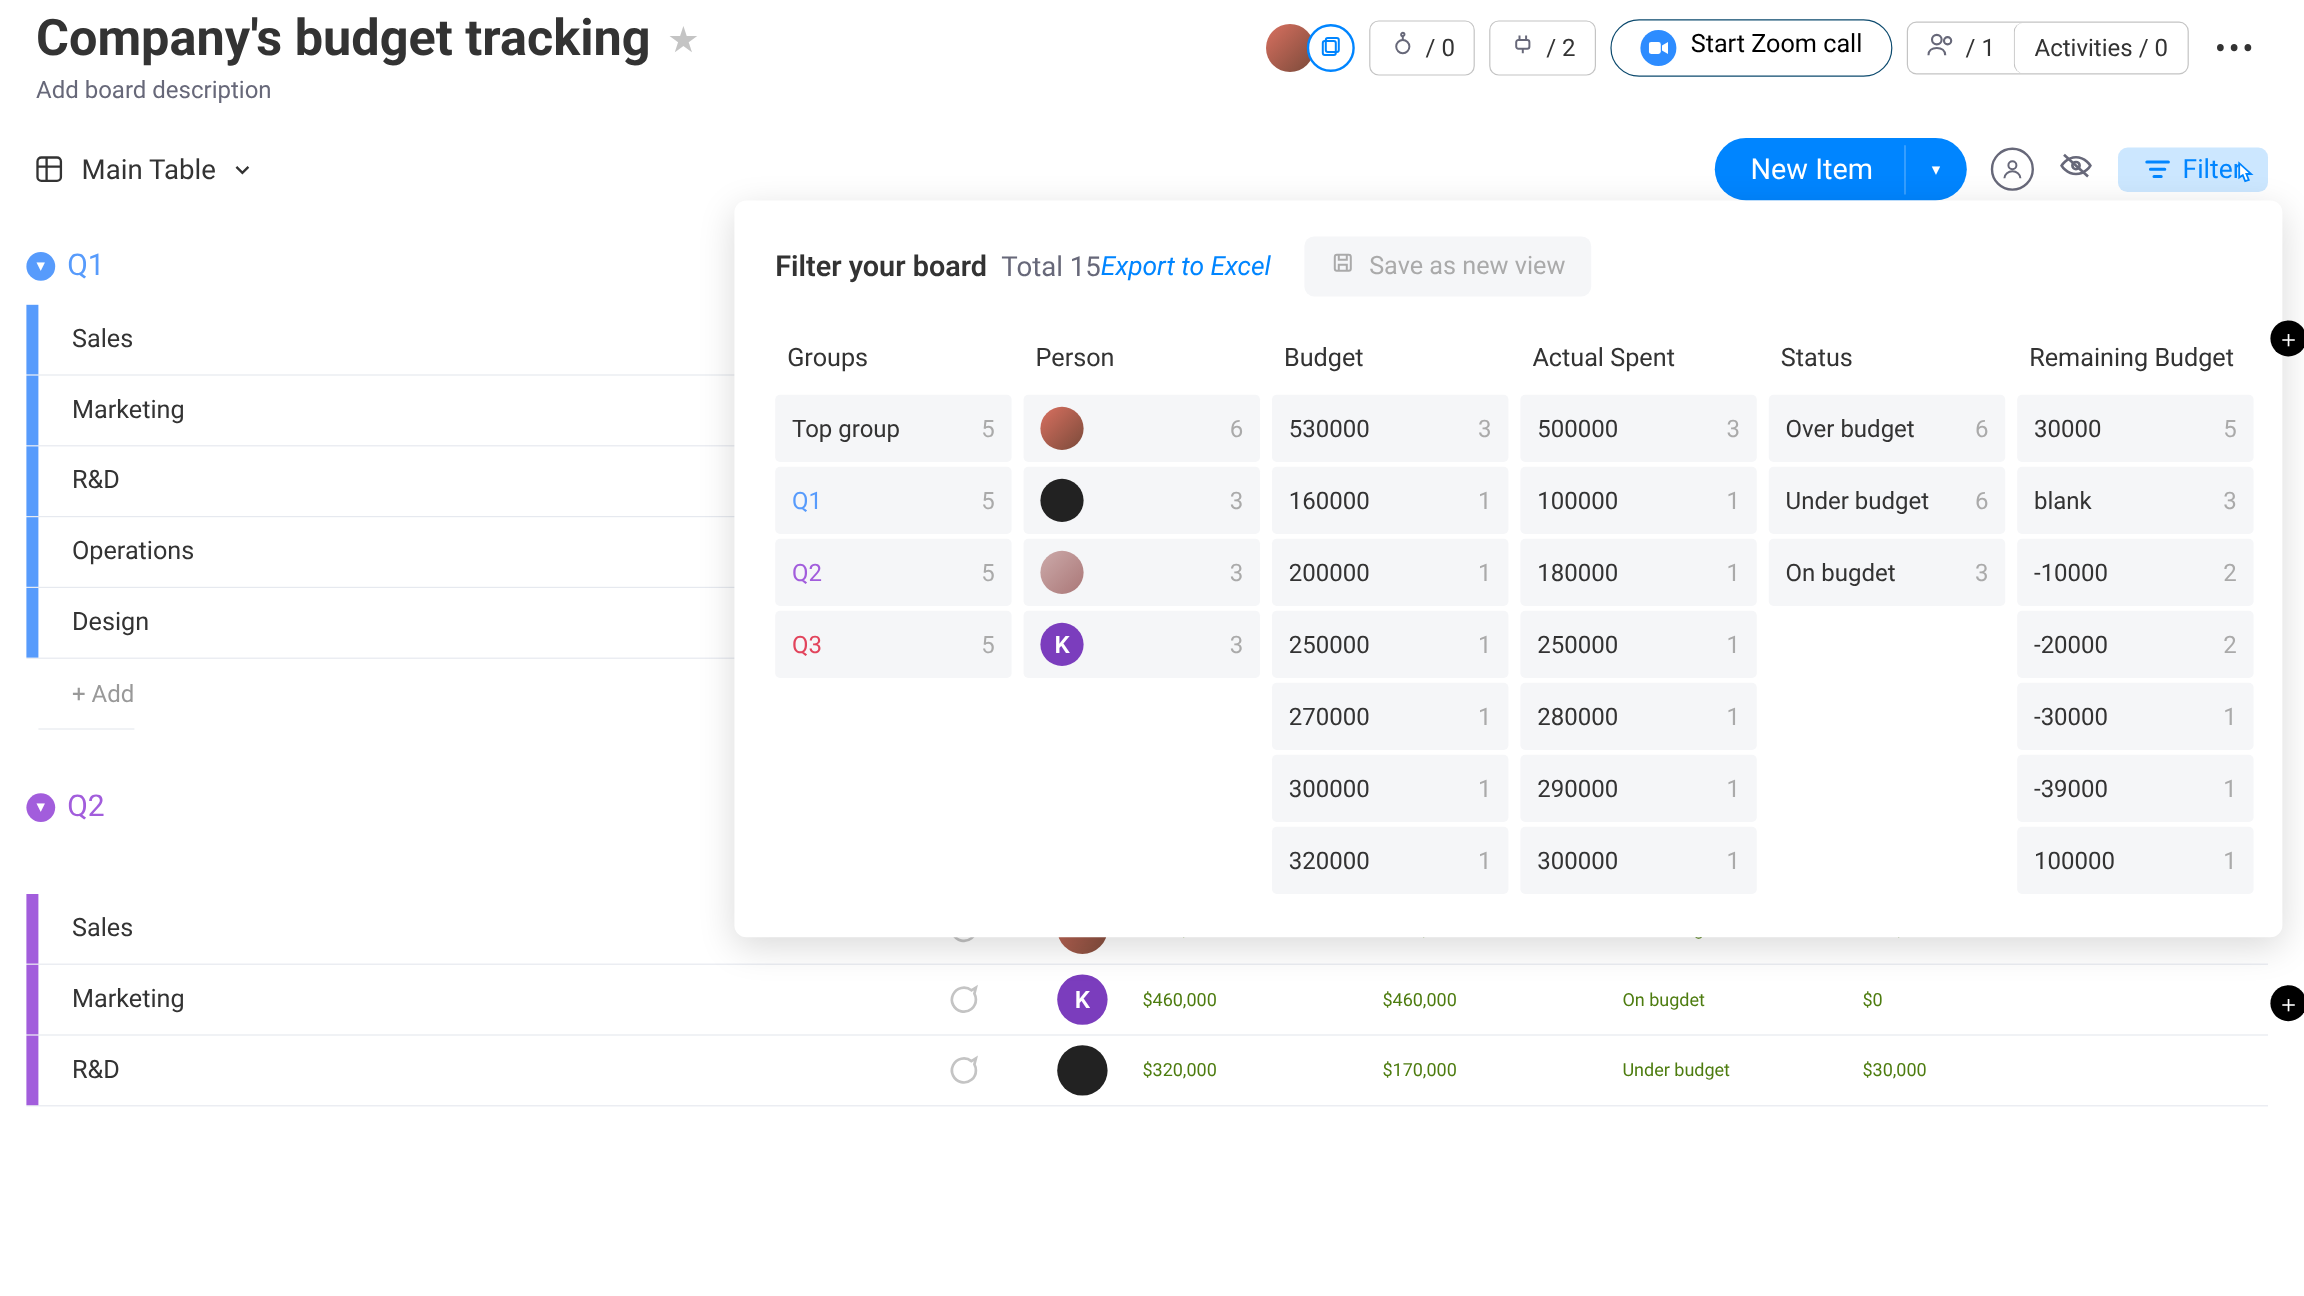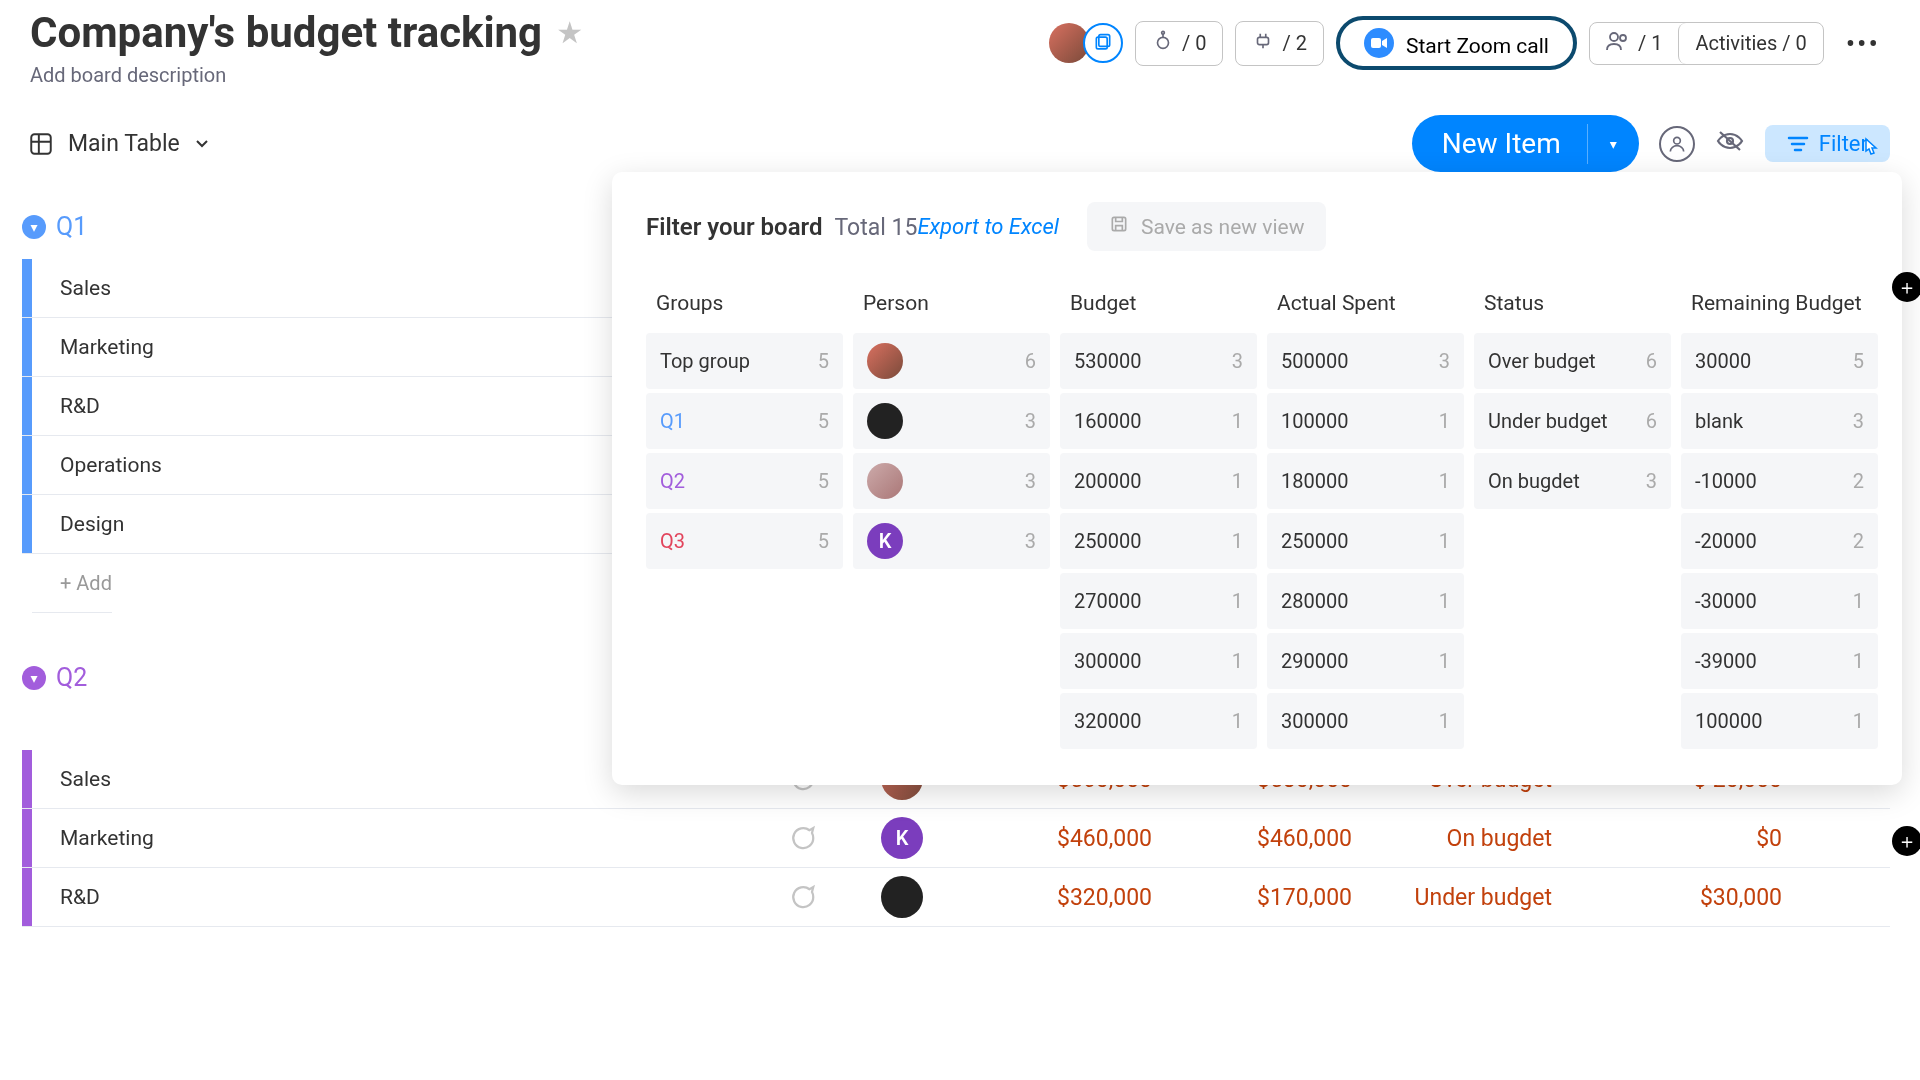--- a/index.html
+++ b/index.html
@@ -11,33 +11,33 @@
 .board-title { font-size: 42px; font-weight: 700; color: #333; }
 .star-icon { color: #c4c4c4; font-size: 30px; cursor: pointer; }
 .board-desc { color: #676879; font-size: 20px; margin-top: 6px; cursor: pointer; }
 
 .header-right { display: flex; align-items: center; gap: 12px; padding-top: 8px; }
 .avatar-pair { display: flex; align-items: center; }
 .avatar-img { width: 40px; height: 40px; border-radius: 50%; background: linear-gradient(135deg,#d97060,#7a4a3a); }
 .watch-badge { width: 40px; height: 40px; border: 2px solid #0085ff; border-radius: 50%; display: flex; align-items: center; justify-content: center; margin-left: -6px; background: #fff; color: #0085ff; font-size: 20px; }
 .pill { border: 1px solid #c4c4c4; border-radius: 8px; padding: 8px 16px; display: flex; align-items: center; gap: 8px; font-size: 20px; color: #333; cursor: pointer; }
 .pill-ico { color: #676879; font-size: 22px; }
-.zoom-btn { border: 4px solid #0c4a6e; border-radius: 30px; padding: 8px 24px; display: flex; align-items: flex-end; gap: 12px; font-size: 21px; cursor: pointer; }
+.zoom-btn { border: 1px solid #0c4a6e; border-radius: 30px; padding: 8px 24px; display: flex; align-items: flex-start; gap: 12px; font-size: 21px; cursor: pointer; }
 .zoom-circle { width: 30px; height: 30px; background: #2D8CFF; border-radius: 50%; display: flex; align-items: center; justify-content: center; color: #fff; font-size: 14px; }
 .activities-block { display: flex; border: 1px solid #c4c4c4; border-radius: 8px; }
 .activities-block .pill { border: none; }
 .activities-block .pill + .pill { border-left: 1px solid #c4c4c4; }
 .more-dots { font-size: 28px; color: #333; letter-spacing: 2px; cursor: pointer; padding: 0 10px; }
 
 .toolbar { display: flex; align-items: center; justify-content: space-between; padding: 28px 30px 0 28px; }
 .view-switch { display: flex; align-items: center; gap: 14px; font-size: 23px; color: #333; cursor: pointer; }
 .view-ico { display: inline-flex; }
 .toolbar-right { display: flex; align-items: center; gap: 20px; }
 .new-item-btn { background: #0085ff; color: #fff; border-radius: 30px; display: flex; align-items: center; cursor: pointer; }
-.new-item-btn .label { padding: 12px 26px 12px 30px; font-size: 28px; }
+.new-item-btn .label { padding: 12px 26px 12px 30px; font-size: 24px; }
 .new-item-btn .caret { padding: 12px 22px; border-left: 1px solid rgba(255,255,255,.35); font-size: 14px; }
 .search-box { border: 1px solid #c4c4c4; border-radius: 30px; padding: 12px 22px; font-size: 20px; color: #676879; width: 280px; cursor: text; }
 .round-ico { width: 36px; height: 36px; border: 2px solid #676879; border-radius: 50%; display: flex; align-items: center; justify-content: center; color: #676879; cursor: pointer; }
 .eye-off { color: #676879; font-size: 26px; cursor: pointer; }
 .filter-btn { background: #cce7ff; color: #0085ff; border-radius: 8px; padding: 6px 22px; display: flex; align-items: center; gap: 10px; font-size: 22px; cursor: pointer; position: relative; }
 .filter-btn svg { stroke: #0085ff; }
 .cursor-hand { position: absolute; right: 10px; bottom: -6px; font-size: 22px; color: #000; pointer-events: none; }
 
 .content { position: relative; padding: 40px 30px 0 22px; }
 
@@ -51,21 +51,21 @@
 .item-row { display: flex; align-items: center; height: 59px; border-bottom: 1px solid #e6e9ef; }
 .row-stripe { width: 10px; height: 100%; }
 .row-name { flex: 0 0 720px; padding-left: 28px; font-size: 21px; color: #333; }
 .chat-ico { flex: 0 0 100px; display: flex; justify-content: center; color: #c4c4c4; font-size: 30px; }
 .row-avatar { flex: 0 0 100px; display: flex; justify-content: center; }
 .row-avatar .av { width: 42px; height: 42px; border-radius: 50%; }
 .av-a { background: linear-gradient(135deg,#d97060,#7a4a3a); }
 .av-b { background: #222; }
 .av-c { background: linear-gradient(135deg,#caa,#a77); }
 .av-k { background: #7b3dbd; color: #fff; display: flex; align-items: center; justify-content: center; font-weight: 600; font-size: 20px; }
-.cell { flex: 0 0 200px; text-align: right; font-size: 23px; color: #c2410c; }
+.cell { flex: 0 0 200px; text-align: left; font-size: 15px; color: #4d7c0f; }
 .add-row { color: #999; padding-left: 28px; font-size: 20px; height: 59px; display: flex; align-items: center; cursor: pointer; border-bottom: 1px solid #e6e9ef; }
 .add-stripe { width: 10px; height: 100%; opacity: .5; }
 
 .q1-stripe { background: #579bfc; }
 .q2-stripe { background: #a25ddc; }
 
 .col-headers { display: flex; align-items: center; height: 40px; font-size: 20px; color: #333; }
 .col-headers .row-name, .col-headers .chat-ico { visibility: hidden; }
 
 

